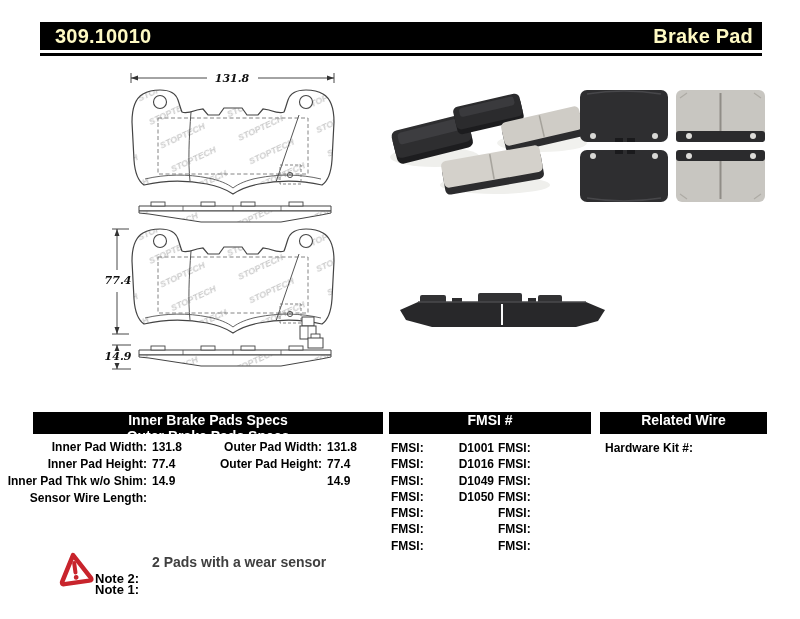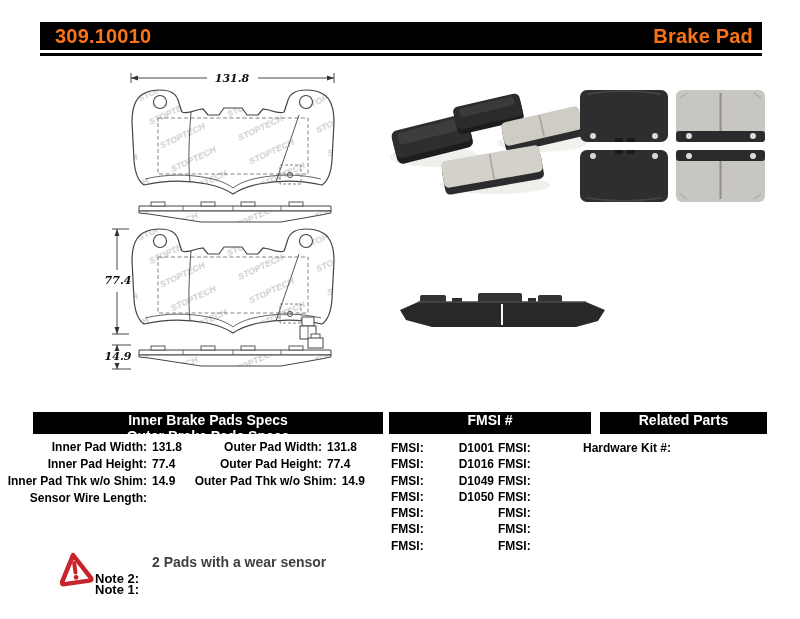--- a/index.html
+++ b/index.html
@@ -1,21 +1,21 @@
 <!DOCTYPE html>
 <html><head>
 <meta charset="utf-8">
 <style>
   html,body{margin:0;padding:0;background:#fff;}
   .page{position:relative;width:800px;height:619px;background:#ffffff;overflow:hidden;
         font-family:"Liberation Sans",sans-serif;color:#000;}
 
   
   .topbar{position:absolute;left:40px;top:22px;width:722px;height:28px;background:#000;
-          color:#f97316;display:flex;align-items:center;justify-content:space-between;
+          color:#fef9c3;display:flex;align-items:center;justify-content:space-between;
           padding:0 9px 0 15px;box-sizing:border-box;font-weight:bold;font-size:20px;letter-spacing:.2px;}
   .topbar-rule{position:absolute;left:40px;top:53px;width:722px;height:3px;background:#000;}
 
   
   svg.layer{position:absolute;}
 
   
   .thead{position:absolute;top:412px;height:22px;background:#000;color:#fff;font-weight:bold;
          font-size:14px;display:flex;align-items:center;flex-direction:column;}
   .thead .cell{flex:1;text-align:center;white-space:nowrap;}
@@ -214,21 +214,21 @@
   </svg>
 
   <div class="thead" style="left:33px;width:350px;">
     <span class="cell">Inner Brake Pads Specs</span>
     <span class="cell">Outer Brake Pads Specs</span>
   </div>
   <div class="thead" style="left:389px;width:202px;justify-content:flex-end;">
     <span class="cell">FMSI #</span>
   </div>
   <div class="thead" style="left:600px;width:167px;">
-    <span class="cell">Related Parts</span>
+    <span class="cell">Related Wire</span>
   </div>
 
   <div class="spec-col" style="left:0px;width:190px;">
     <div class="spec-row">
       <span class="spec-label">Inner Pad Width:</span>
       <span class="spec-val">131.8</span>
     </div>
     <div class="spec-row">
       <span class="spec-label">Inner Pad Height:</span>
       <span class="spec-val">77.4</span>
@@ -246,21 +246,20 @@
   <div class="spec-col" style="left:200px;width:165px;">
     <div class="spec-row">
       <span class="spec-label">Outer Pad Width:</span>
       <span class="spec-val">131.8</span>
     </div>
     <div class="spec-row">
       <span class="spec-label">Outer Pad Height:</span>
       <span class="spec-val">77.4</span>
     </div>
     <div class="spec-row">
-      <span class="spec-label">Outer Pad Thk w/o Shim:</span>
       <span class="spec-val">14.9</span>
     </div>
   </div>
 
   <div class="fmsi-col" style="left:391px;">
     <div class="fmsi-row"><span>FMSI:</span><span class="fv">D1001</span></div>
     <div class="fmsi-row"><span>FMSI:</span><span class="fv">D1016</span></div>
     <div class="fmsi-row"><span>FMSI:</span><span class="fv">D1049</span></div>
     <div class="fmsi-row"><span>FMSI:</span><span class="fv">D1050</span></div>
     <div class="fmsi-row"><span>FMSI:</span><span class="fv"></span></div>
@@ -270,21 +269,21 @@
   <div class="fmsi-col" style="left:498px;">
     <div class="fmsi-row"><span>FMSI:</span><span class="fv"></span></div>
     <div class="fmsi-row"><span>FMSI:</span><span class="fv"></span></div>
     <div class="fmsi-row"><span>FMSI:</span><span class="fv"></span></div>
     <div class="fmsi-row"><span>FMSI:</span><span class="fv"></span></div>
     <div class="fmsi-row"><span>FMSI:</span><span class="fv"></span></div>
     <div class="fmsi-row"><span>FMSI:</span><span class="fv"></span></div>
     <div class="fmsi-row"><span>FMSI:</span><span class="fv"></span></div>
   </div>
 
-  <div class="related-col" style="left:574px;padding-left:9px;">
+  <div class="related-col" style="left:596px;padding-left:9px;">
     <span>Hardware Kit #:</span>
     <span></span>
   </div>
 
   <svg class="layer" style="left:56px;top:551px;" width="38" height="36" viewBox="0 0 38 36">
     <g transform="rotate(-8 19 18)">
       <path d="M19,4 L33.5,29 Q34.5,31.5 31.5,31.5 L6.5,31.5 Q3.5,31.5 4.5,29 Z" fill="#ffffff" stroke="#c8242c" stroke-width="4.5" stroke-linejoin="round"></path>
       <line x1="19" y1="12" x2="19" y2="21.5" stroke="#c8242c" stroke-width="4" stroke-linecap="round"></line>
       <circle cx="19" cy="26.5" r="2.4" fill="#c8242c"></circle>
     </g>

